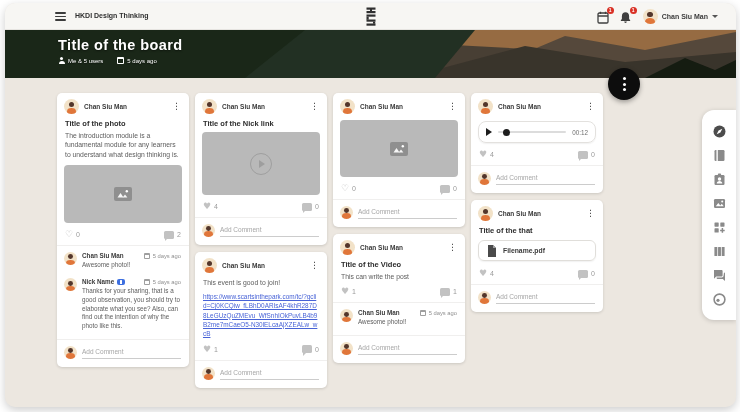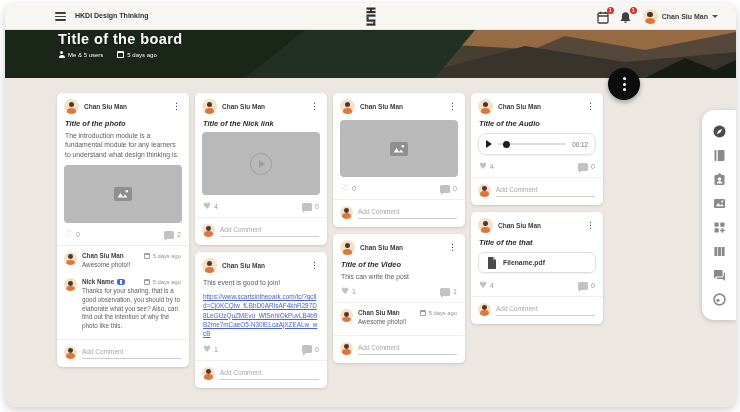--- a/index.html
+++ b/index.html
@@ -23,21 +23,21 @@
 
   
   .avatar { position:relative; border-radius:50%; background:#f2e2c8; overflow:hidden; flex:none; }
   .av15 { width:15px; height:15px; } .av13 { width:13px; height:13px; }
   .avatar::before { content:""; position:absolute; top:17%; left:31%; width:38%; height:38%; border-radius:50%; background:#53362b; }
   .avatar::after  { content:""; position:absolute; top:57%; left:17%; width:66%; height:50%; border-radius:50% 50% 0 0; background:#e0763a; }
 
   
   .banner { position:absolute; left:0; top:27px; width:100%; height:48px; overflow:hidden; }
   .banner svg.scene { position:absolute; left:0; top:0; width:100%; height:100%; }
-  .banner-text { position:absolute; left:53px; top:1px; color:#fff; z-index:2; }
+  .banner-text { position:absolute; left:53px; top:7px; color:#fff; z-index:2; }
   .banner-title { font-size:14.5px; font-weight:bold; letter-spacing:.4px; text-shadow:0 1px 2px rgba(0,0,0,.5); }
   .banner-meta { display:flex; gap:14px; margin-top:4px; align-items:center; }
   .banner-meta .m { display:flex; gap:3px; align-items:center; font-size:6px; text-shadow:0 1px 1px rgba(0,0,0,.5); }
   .w-person { width:7px; height:7px; position:relative; }
   .w-person::before { content:""; position:absolute; top:0; left:2px; width:3px; height:3px; border-radius:50%; background:#fff; }
   .w-person::after { content:""; position:absolute; bottom:0; left:.5px; width:6px; height:3.5px; border-radius:3px 3px 0 0; background:#fff; }
   .w-cal { width:7px; height:6.5px; border:1px solid #fff; border-top-width:2.5px; border-radius:1px; }
 
   
   .fab { position:absolute; left:603px; top:65px; width:32px; height:32px; border-radius:50%; background:#0d0d0d;
@@ -50,21 +50,21 @@
              box-shadow:0 1px 5px rgba(0,0,0,.18); padding:9px 0; display:flex; flex-direction:column; align-items:center; gap:0; z-index:4; }
   .tool { width:34px; height:24px; display:flex; align-items:center; justify-content:center; cursor:pointer; }
 
   
   .board { position:absolute; left:0; top:75px; right:0; bottom:0; display:flex; gap:6px; padding:15px 0 0 52px; align-items:flex-start; }
   .col { display:flex; flex-direction:column; gap:7px; width:132px; flex:none; }
   .card { background:#fff; border-radius:5px; box-shadow:0 1px 3px rgba(0,0,0,.14); width:132px; }
   .chead { display:flex; align-items:center; gap:5px; padding:6px 7px 5px 7px; }
   .cname { flex:1; font-size:6.5px; font-weight:bold; color:#3a3a3a; }
   .kebab { font-family:"DejaVu Sans", sans-serif; font-size:9px; color:#4a4a4a; line-height:9px; cursor:pointer; padding:0 1px; }
-  .ctitle { font-size:7.5px; font-weight:bold; color:#2d2d2d; padding:0 12px 3px 8px;font-style:italic; }
+  .ctitle { font-size:7.5px; font-weight:bold; color:#2d2d2d; padding:0 12px 3px 8px; }
   .cbody { font-size:6.8px; color:#5c5c5c; line-height:1.38; padding:0 8px 5px 8px; }
   .media { margin:1px 7px 6px 7px; background:#b9b9b9; border-radius:4px; display:flex; align-items:center; justify-content:center; }
   .foot { display:flex; justify-content:space-between; align-items:center; padding:1px 8px 6px 8px; }
   .fgroup { display:flex; align-items:center; gap:3px; cursor:pointer; }
   .heart { font-family:"DejaVu Sans", sans-serif; font-size:9px; line-height:9px; color:#c2c2c2; }
   .cnt { font-size:7px; color:#9a9a9a; }
   .cmt { width:10px; height:8px; background:#c2c2c2; border-radius:1.5px; position:relative; }
   .cmt::after { content:""; position:absolute; left:1px; bottom:-2.5px; width:0; height:0;
                 border:2.5px solid transparent; border-top-color:#c2c2c2; border-left-color:#c2c2c2; }
   .sect { border-top:1px solid #f0efee; }
@@ -429,21 +429,20 @@
       </div>
     </div>
 
     <div class="col">
       <div class="card">
         <div class="chead">
           <span class="avatar av15"></span>
           <span class="cname">Chan Siu Man</span>
           <span class="kebab">⋮</span>
         </div>
-        <div class="ctitle">Title of the Audio</div>
         <div class="player">
           <span class="ptri"></span>
           <span class="track">
               <span class="knob"></span>
             </span>
           <span class="ptime">00:12</span>
         </div>
         <div class="foot">
           <span class="fgroup">
             <span class="heart">♥</span>

